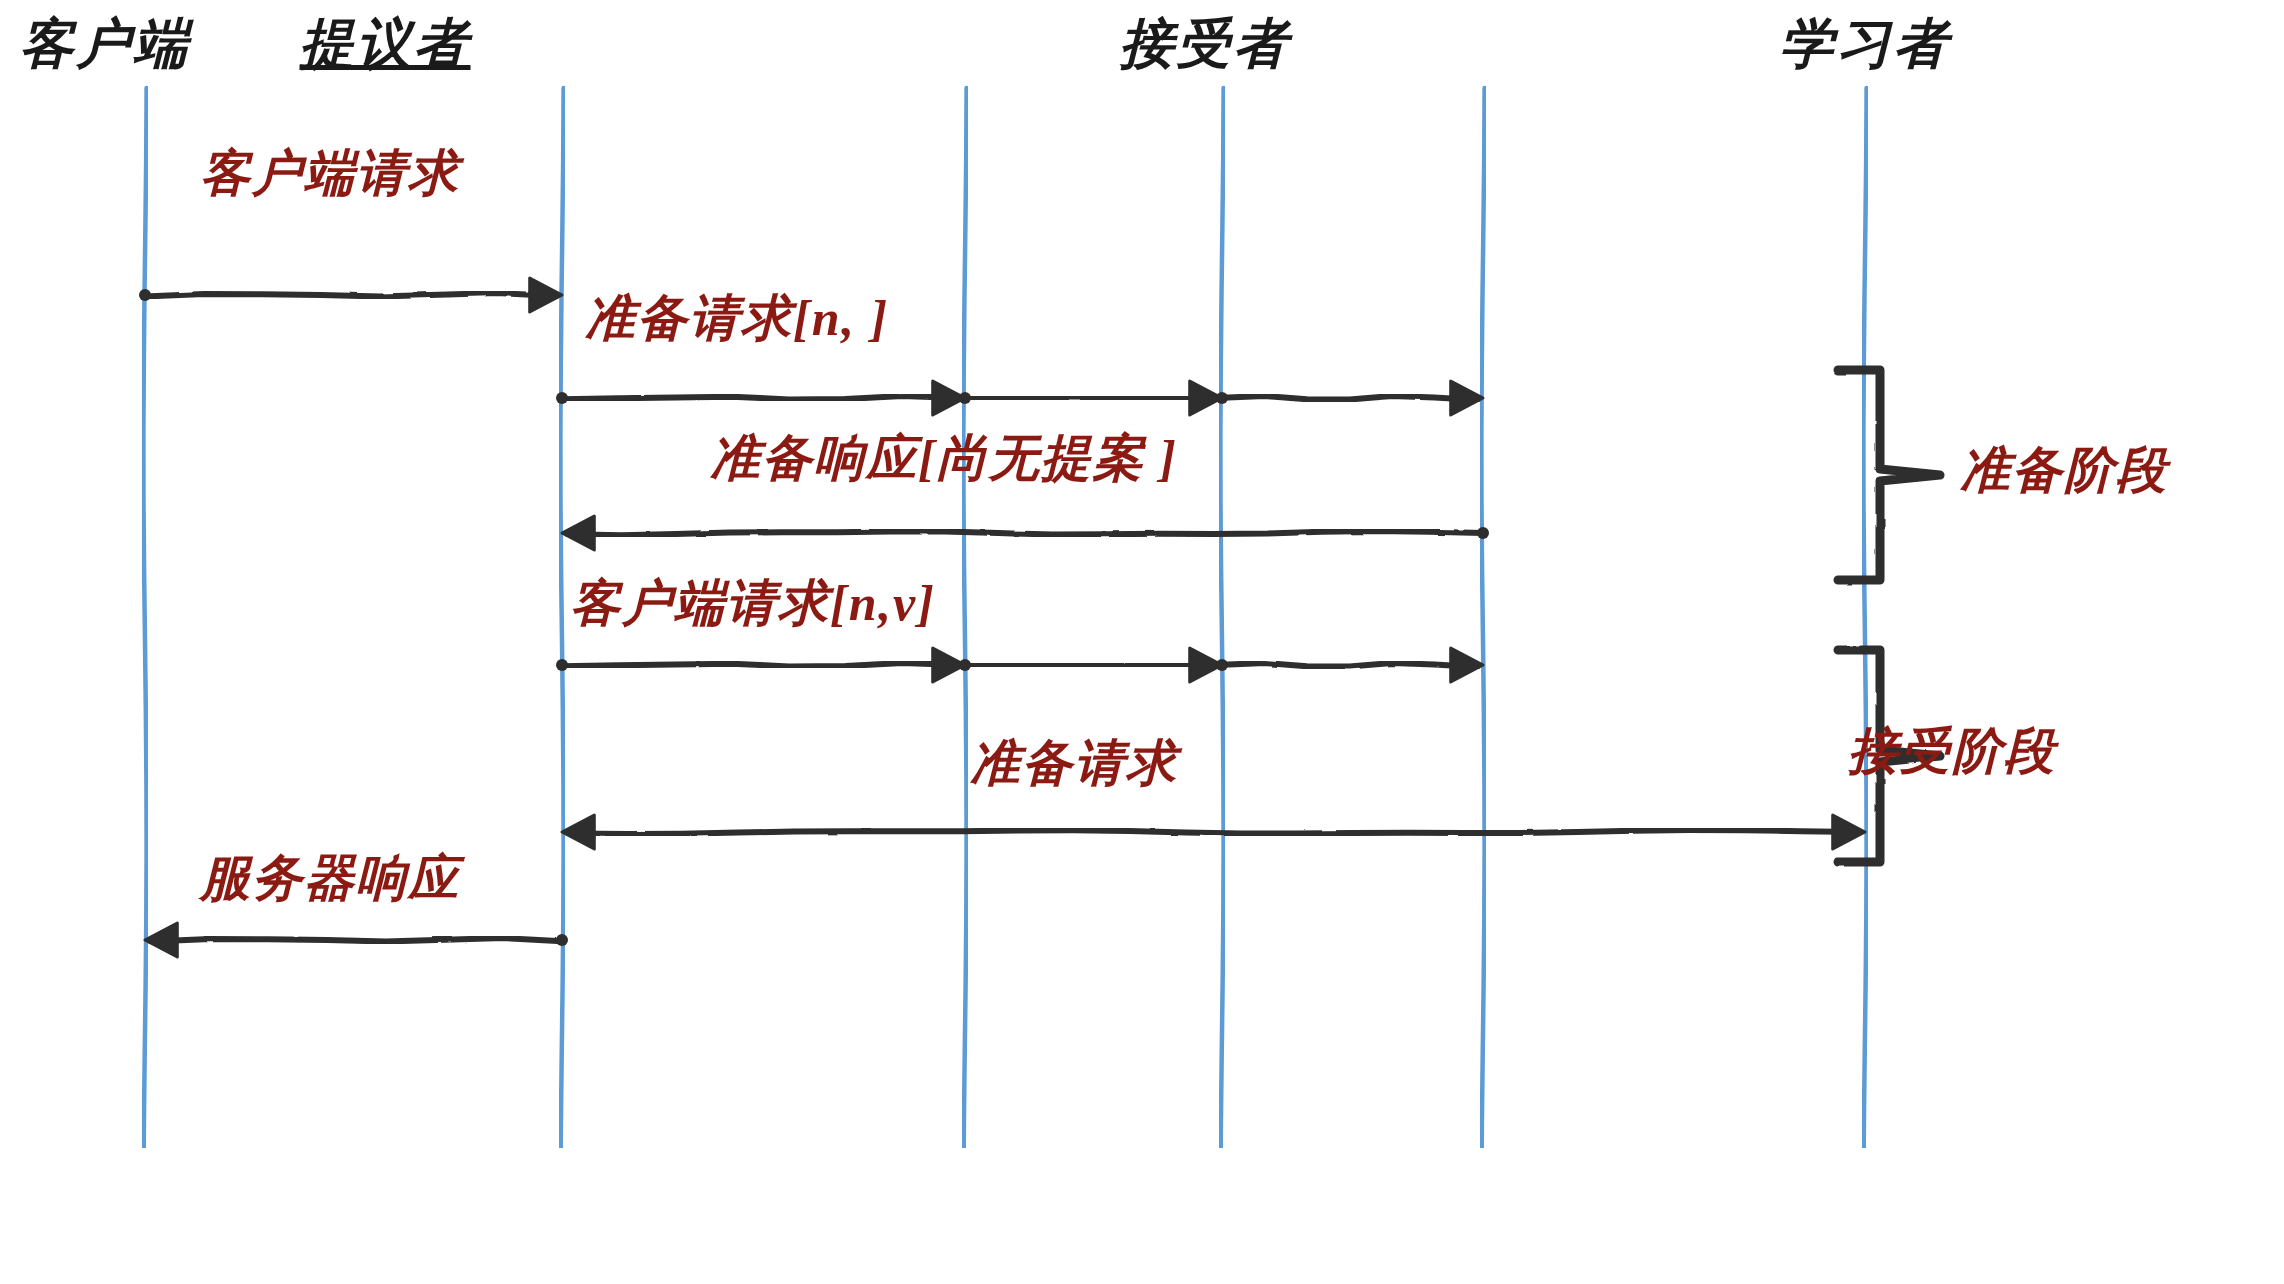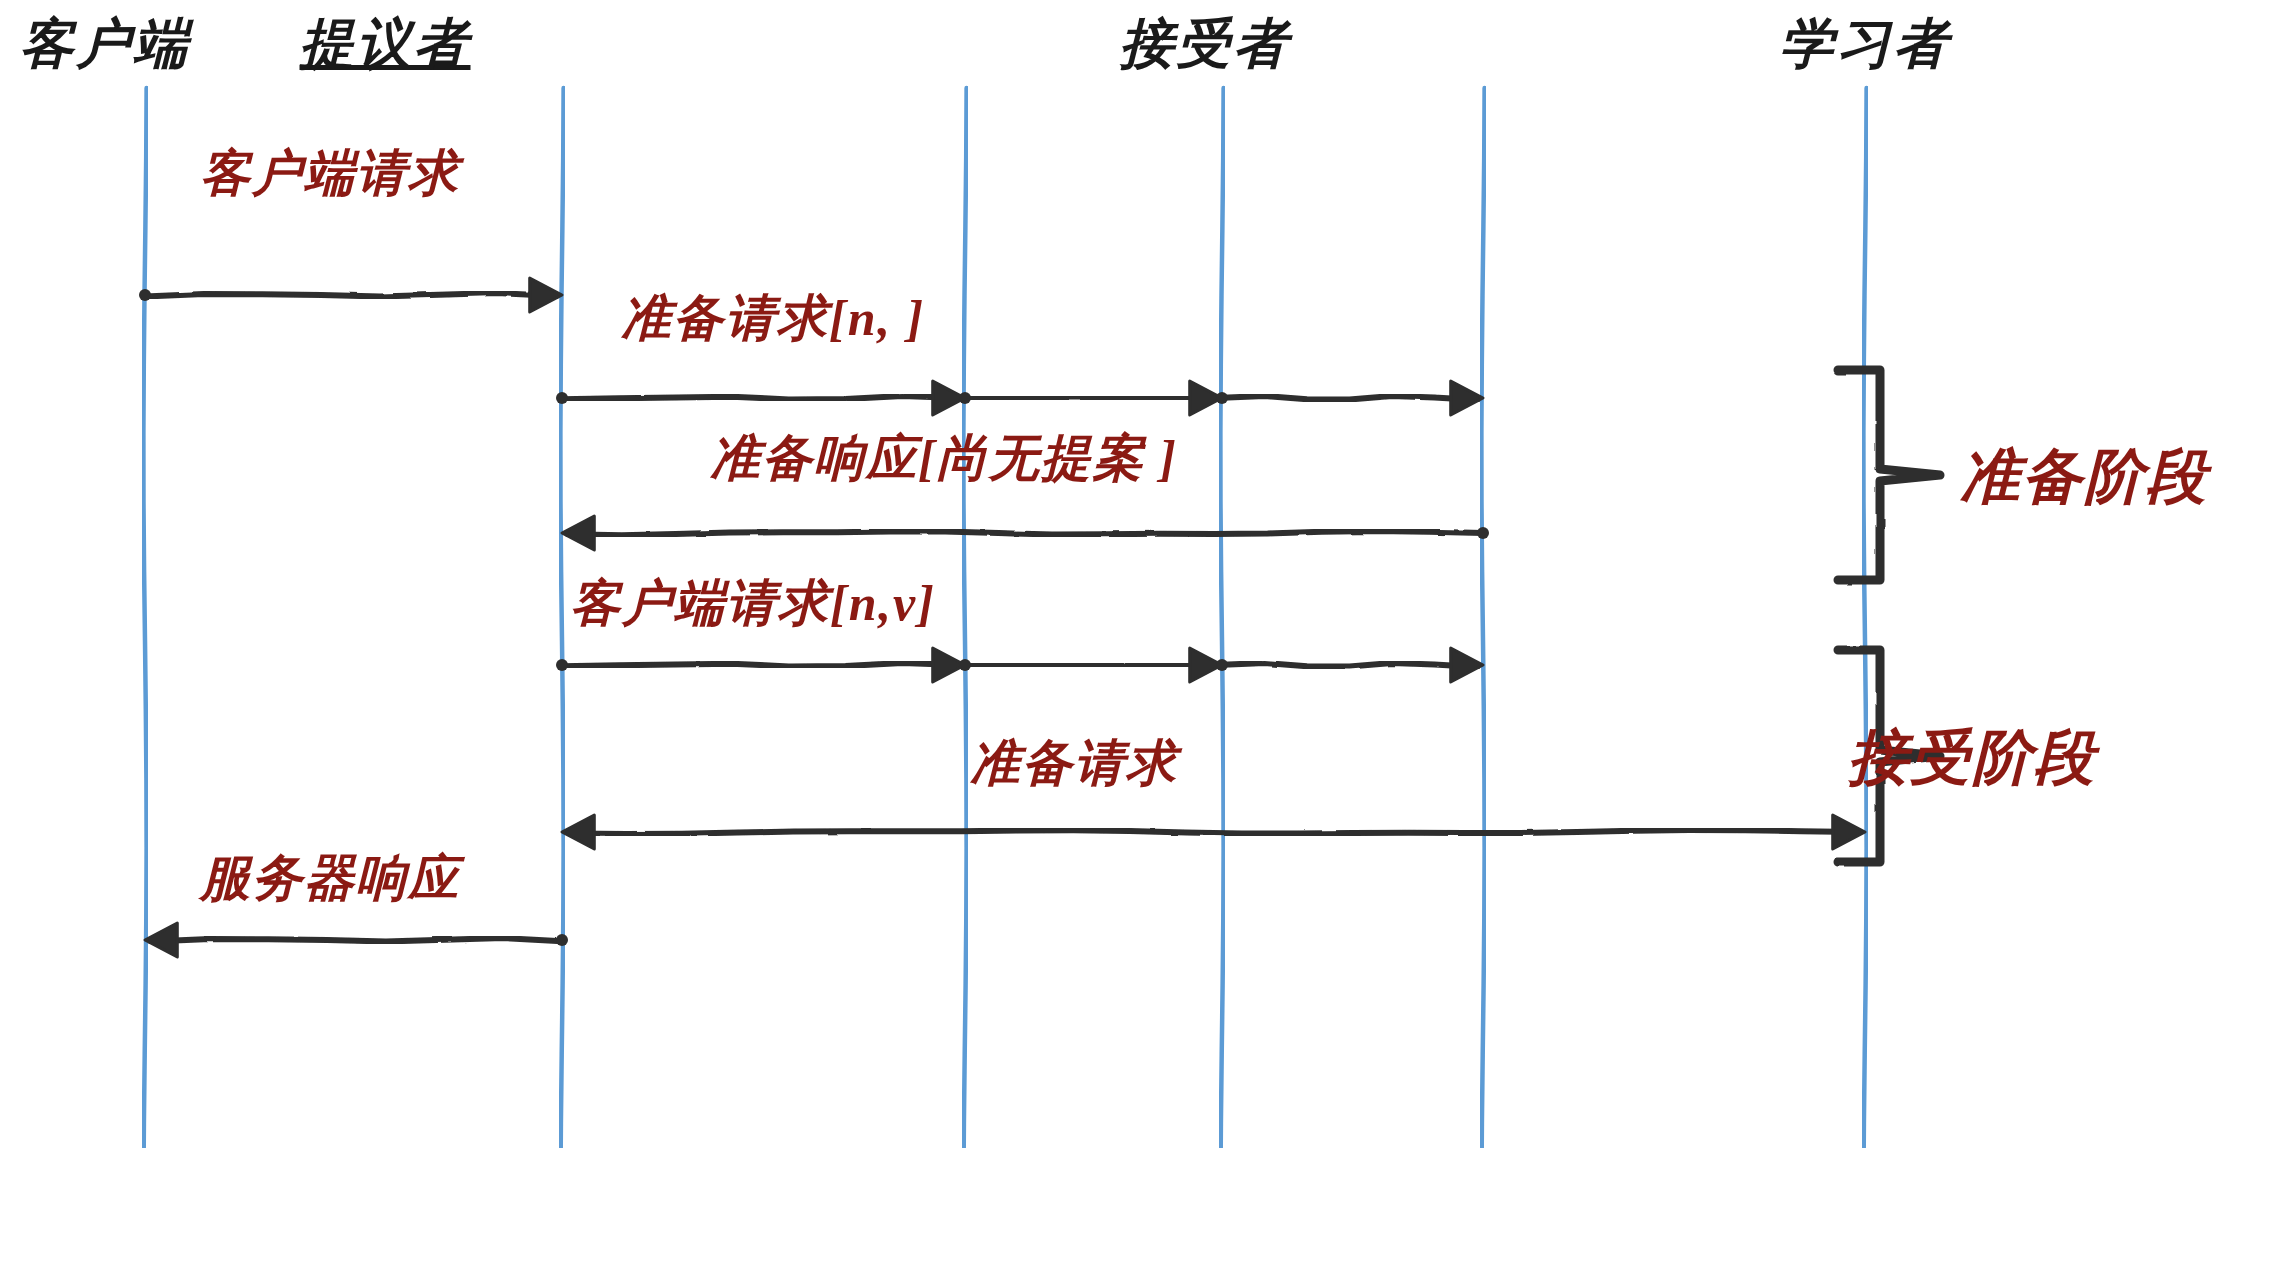--- a/index.html
+++ b/index.html
@@ -43,21 +43,21 @@
     font-family: "Liberation Serif", serif;
     font-style: italic;
     font-weight: 700;
     white-space: nowrap;
     letter-spacing: 2px;
     text-align: center;
   }
   .phase-label {
     position: absolute;
     color: #8B1A13;
-    font-size: 60px;
+    font-size: 50px;
     font-family: "Liberation Serif", serif;
     font-style: italic;
     font-weight: 700;
     white-space: nowrap;
     letter-spacing: 2px;
   }
 </style>
 </head>
 <body>
 
@@ -153,21 +153,21 @@
         </g>
       </g>
   </svg>
 
   <div id="labels-layer">
       <div class="lifeline-label" style="left: 105px; top: 8px;">客户端</div>
       <div class="lifeline-label" style="left: 385px; top: 8px; text-decoration: underline;">提议者</div>
       <div class="lifeline-label" style="left: 1205px; top: 8px;">接受者</div>
       <div class="lifeline-label" style="left: 1865px; top: 8px; text-align: center;">学习者</div>
       <div class="msg-label" style="left: 200px; top: 140px;">客户端请求</div>
-      <div class="msg-label" style="left: 585px; top: 285px; margin-left: 36px;">准备请求[n, ]</div>
+      <div class="msg-label" style="left: 585px; top: 285px;">准备请求[n, ]</div>
       <div class="msg-label" style="left: 710px; top: 425px;">准备响应[尚无提案 ]</div>
       <div class="msg-label" style="left: 570px; top: 570px;">客户端请求[n,v]</div>
       <div class="msg-label" style="left: 970px; top: 730px;">准备请求</div>
       <div class="msg-label" style="left: 200px; top: 845px;">服务器响应</div>
       <div class="phase-label" style="left: 1960px; top: 437px;">准备阶段</div>
       <div class="phase-label" style="left: 1848px; top: 718px;">接受阶段</div>
     </div>
 
 </div>
 

